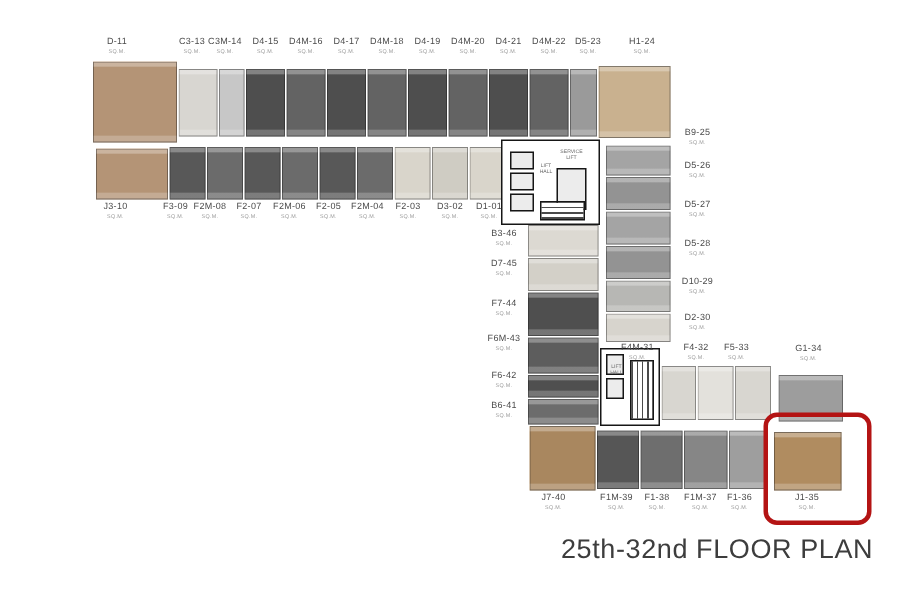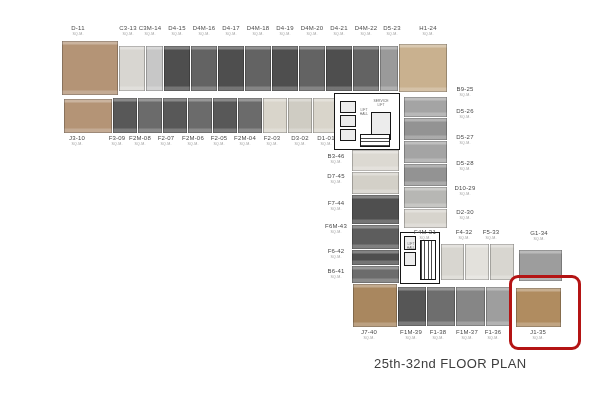--- a/index.html
+++ b/index.html
@@ -18,21 +18,21 @@
   .type-stair{
     background:repeating-linear-gradient(90deg,#4a4a4a 0 1px,#ffffff 1px 3.5px);
     border:1px solid #161616;box-sizing:border-box;box-shadow:none;
   }
   .type-stair.horiz{background:repeating-linear-gradient(0deg,#4a4a4a 0 1px,#ffffff 1px 3.5px);}
   .unit-label{position:absolute;transform:translateX(-50%);text-align:center;line-height:1.12;white-space:nowrap;}
   .unit-label .name{display:block;font-size:6px;color:#4a4a4a;letter-spacing:.2px;}
   .unit-label .area{display:block;font-size:3.6px;color:#9c9c9c;letter-spacing:.2px;}
   .core-label{position:absolute;font-size:3.4px;color:#6b6b6b;line-height:1.25;text-align:center;white-space:normal;}
   .highlight-box{position:absolute;border:3.2px solid #b41414;border-radius:9px;background:transparent;}
-  .title{position:absolute;font-size:13px;color:#3d3d3d;letter-spacing:.4px;white-space:nowrap;}
+  .title{position:absolute;font-size:18px;color:#3d3d3d;letter-spacing:.4px;white-space:nowrap;}
 </style>
 </head>
 <body>
 
 <div id="canvas">
   <div class="title" style="left:374px;top:356px;">25th-32nd FLOOR PLAN</div>
 <div class="block type-unit" style="left: 62px; top: 41px; width: 56px; height: 54px; background-color: rgb(180, 148, 118);"></div>
     <div class="block type-unit" style="left: 64px; top: 99px; width: 48px; height: 34px; background-color: rgb(180, 148, 118);"></div>
     <div class="block type-unit" style="left: 119px; top: 46px; width: 26px; height: 45px; background-color: rgb(216, 214, 209);"></div>
     <div class="block type-unit" style="left: 146px; top: 46px; width: 17px; height: 45px; background-color: rgb(199, 199, 199);"></div>

